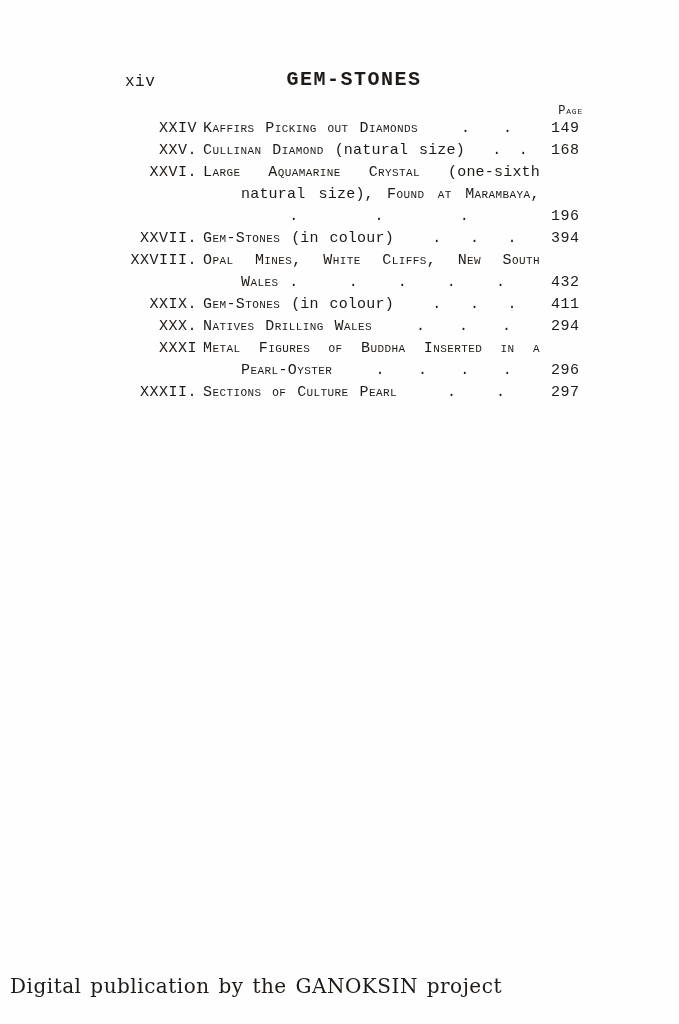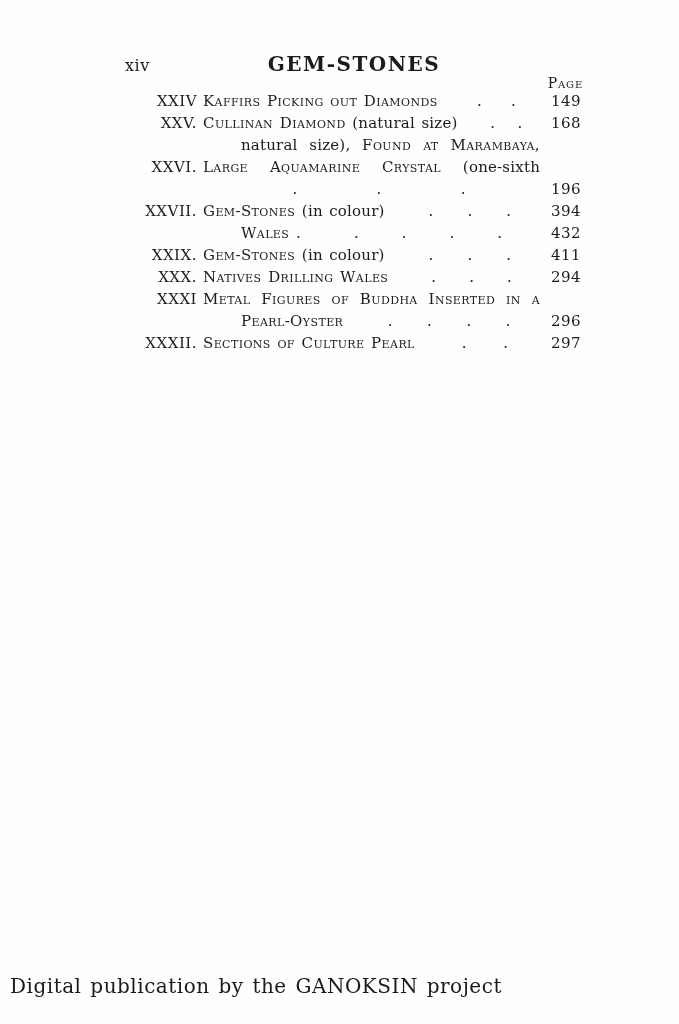--- a/index.html
+++ b/index.html
@@ -11,42 +11,43 @@
     position:relative;
     width:679px;height:1024px;
     background:var(--paper);
     color:var(--ink);
     font-family:"DejaVu Serif","Liberation Serif",serif;
     overflow:hidden;
   }
   
   .content-col{
     position:absolute;
-    left:125px;top:52px;
+    left:125px;top:68px;
     width:458px;
+    font-family:Liberation Mono, monospace;
   }
   .header-row{
     position:relative;
     height:26px;
   }
   .folio{
     position:absolute;left:0;top:5px;
     font-size:16px;line-height:18px;
     letter-spacing:0.5px;
   }
   .running-title{
     text-align:center;
     font-size:20px;line-height:24px;
     font-weight:bold;
     letter-spacing:1.5px;
   }
   .page-label{
-    margin-top:0;
+    margin-top:12px;
     text-align:right;
-    font-size:14px;line-height:10px;
+    font-size:12px;line-height:10px;
     letter-spacing:0.8px;
     font-variant:small-caps;
   }
   
   .toc{
     margin-top:2px;
     font-size:15px;
     word-spacing:1.5px;
   }
   .toc-line{
@@ -114,24 +115,25 @@
       <span class="folio">xiv</span>
       <div class="running-title">GEM-STONES</div>
     </div>
 
     <div class="page-label">Page</div>
 
     <div class="toc">
 
     <div class="toc-line"><span class="num">XXIV</span><div class="content"><span class="title"><span class="sc">Kaffirs Picking out Diamonds</span></span><span class="dots"><span class="dot">.</span><span class="dot">.</span></span><span class="pagenum">149</span></div></div>
         <div class="toc-line"><span class="num">XXV.</span><div class="content"><span class="title"><span class="sc">Cullinan Diamond </span><span class="plain">(natural size)</span></span><span class="dots"><span class="dot">.</span><span class="dot">.</span></span><span class="pagenum">168</span></div></div>
+        <div class="toc-line"><span class="num">XXVI.</span><div class="content justify"><span class="title"><span class="sc">Large Aquamarine Crystal </span><span class="plain">(one-sixth</span></span></div></div>
         <div class="toc-line"><span class="num"></span><div class="content justify indent"><span class="title"><span class="plain">natural size), </span><span class="sc">Found at Marambaya,</span></span></div></div>
-        <div class="toc-line"><span class="num">XXVI.</span><div class="content justify"><span class="title"><span class="sc">Large Aquamarine Crystal </span><span class="plain">(one-sixth</span></span></div></div>
         <div class="toc-line"><span class="num"></span><div class="content indent"><span class="dots"><span class="dot">.</span><span class="dot">.</span><span class="dot">.</span></span><span class="pagenum">196</span></div></div>
         <div class="toc-line"><span class="num">XXVII.</span><div class="content"><span class="title"><span class="sc">Gem-Stones </span><span class="plain">(in colour)</span></span><span class="dots"><span class="dot">.</span><span class="dot">.</span><span class="dot">.</span></span><span class="pagenum">394</span></div></div>
+        <div class="toc-line"><span class="num">XXVIII.</span><div class="content justify"><span class="title"><span class="sc">Opal Mines, White Cliffs, New South</span></span></div></div>
         <div class="toc-line"><span class="num"></span><div class="content indent"><span class="title"><span class="sc">Wales .</span></span><span class="dots"><span class="dot">.</span><span class="dot">.</span><span class="dot">.</span><span class="dot">.</span></span><span class="pagenum">432</span></div></div>
         <div class="toc-line"><span class="num">XXIX.</span><div class="content"><span class="title"><span class="sc">Gem-Stones </span><span class="plain">(in colour)</span></span><span class="dots"><span class="dot">.</span><span class="dot">.</span><span class="dot">.</span></span><span class="pagenum">411</span></div></div>
         <div class="toc-line"><span class="num">XXX.</span><div class="content"><span class="title"><span class="sc">Natives Drilling Wales</span></span><span class="dots"><span class="dot">.</span><span class="dot">.</span><span class="dot">.</span></span><span class="pagenum">294</span></div></div>
         <div class="toc-line"><span class="num">XXXI</span><div class="content justify"><span class="title"><span class="sc">Metal Figures of Buddha Inserted in a</span></span></div></div>
         <div class="toc-line"><span class="num"></span><div class="content indent"><span class="title"><span class="sc">Pearl-Oyster</span></span><span class="dots"><span class="dot">.</span><span class="dot">.</span><span class="dot">.</span><span class="dot">.</span></span><span class="pagenum">296</span></div></div>
         <div class="toc-line"><span class="num">XXXII.</span><div class="content"><span class="title"><span class="sc">Sections of Culture Pearl</span></span><span class="dots"><span class="dot">.</span><span class="dot">.</span></span><span class="pagenum">297</span></div></div>
       </div>
 
   </div>
 

